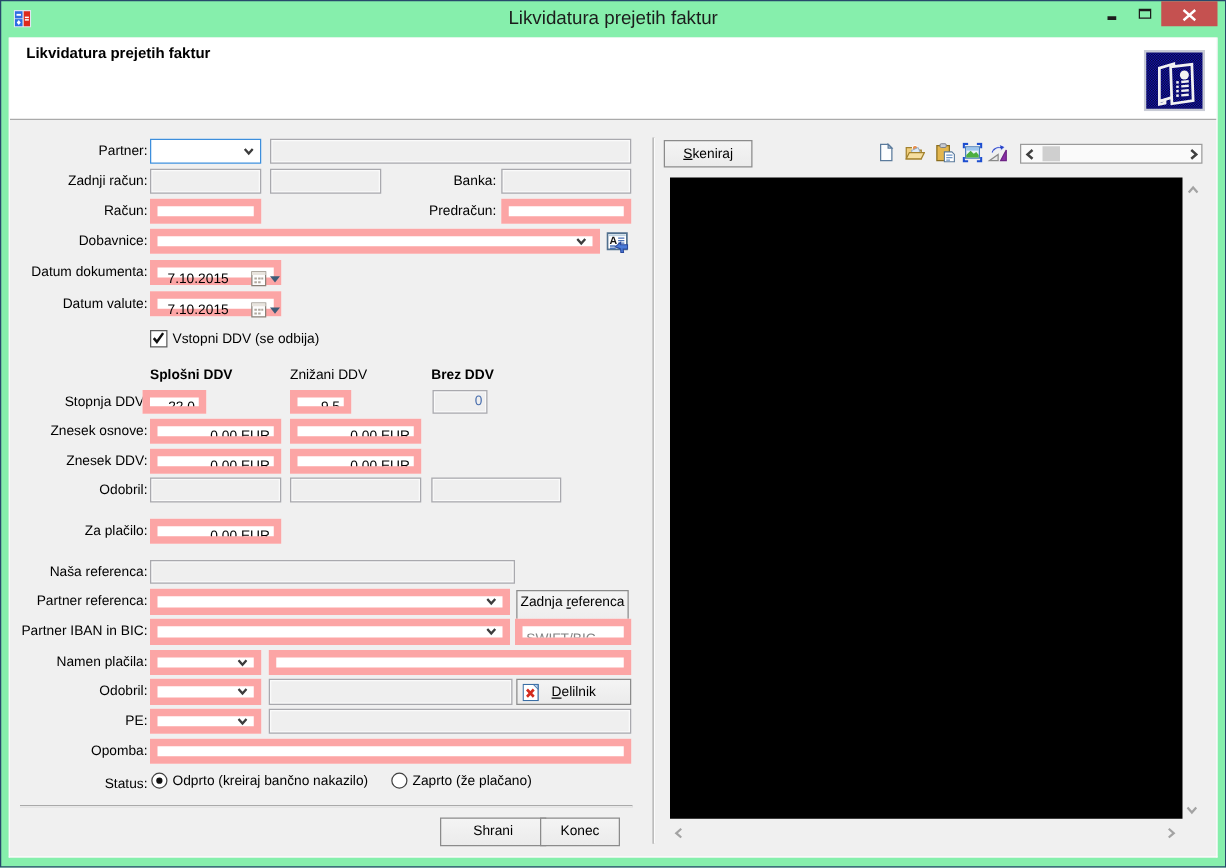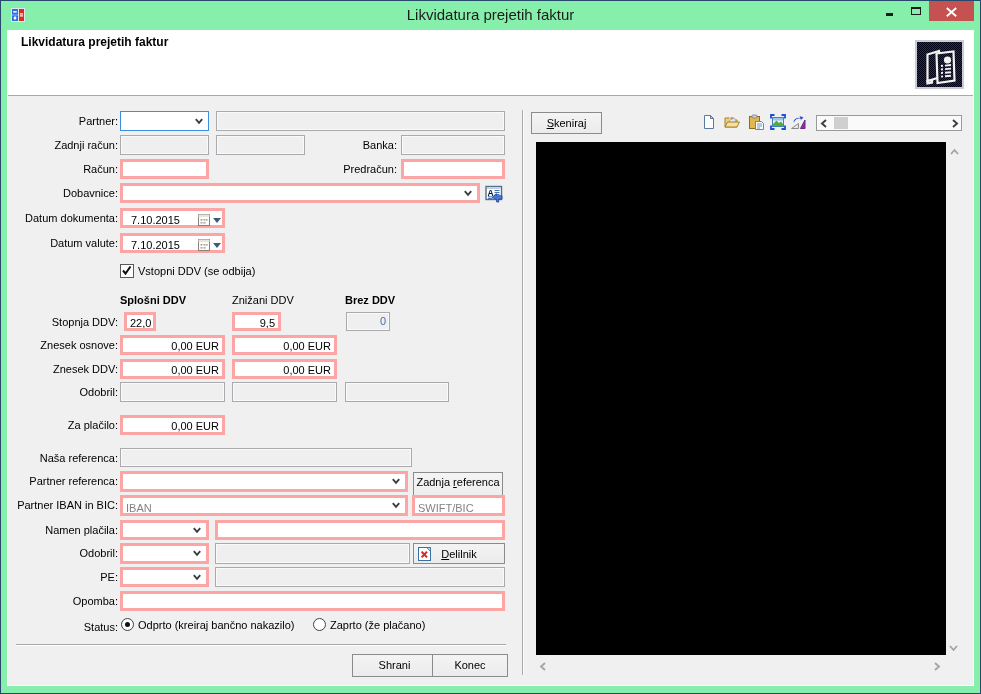--- a/index.html
+++ b/index.html
@@ -3,21 +3,21 @@
 <meta charset="utf-8">
 <style>
 html,body{margin:0;padding:0}
 #win{position:relative;width:981px;height:694px;background:#86efac;font-family:"Liberation Sans",sans-serif;font-size:11px;overflow:hidden;box-shadow:inset 0 0 0 1px #27496b}
 #content{position:absolute;left:7px;top:30px;width:965px;height:655px;background:#f0f0f0;border-left:1px solid #fbfbfb;border-right:1px solid #fbfbfb;border-bottom:1px solid #fbfbfb}
 #hdr{position:absolute;left:8px;top:30px;width:965px;height:65px;background:#fff;border-bottom:1px solid #aaa}
 .abs{position:absolute}
 #title{position:absolute;left:0;top:6px;width:981px;text-align:center;font-size:15px;color:#1c1c1c}
 #closebtn{position:absolute;left:929px;top:1px;width:45px;height:20px;background:#c55150}
 .lbl{position:absolute;left:2px;width:116px;text-align:right;color:#000;line-height:20px;white-space:nowrap}
-.tb{position:absolute;background:#fff;border:3px solid #fca5a5;box-sizing:border-box}
+.tb{position:absolute;background:#fff;border:6px solid #fca5a5;box-sizing:border-box}
 .dis{background:#efefef;border:1px solid #a9a9ae;box-shadow:inset 0 0 0 1px #fafafa}
 .txt{font-size:11px;line-height:17px;padding:0 3px;white-space:nowrap;overflow:hidden}
 .rt{text-align:right}
 .combo .chev{position:absolute;right:5px;top:50%;margin-top:-3.5px}
 .btn{position:absolute;background:linear-gradient(#f4f4f4,#ebebeb);border:1px solid #8b8b8b;box-sizing:border-box;text-align:center;color:#000}
 .chev2{stroke:#3c3c3c;stroke-width:1.9;fill:none}
 .gchev{stroke:#a3a3a3;stroke-width:1.8;fill:none}
 u{text-decoration:underline}
 </style>
 </head>
@@ -152,21 +152,21 @@
     <svg width="12" height="12" viewBox="0 0 12 12">
         <path d="M2 5.5 L4.5 8.5 L9.5 1.5" stroke="#111" stroke-width="2" fill="none"></path>
       </svg>
   </div>
   <div class="abs" style="left:138px;top:265px">Vstopni DDV (se odbija)</div>
 
   <div class="abs" style="left:120px;top:294px;font-weight:bold">Splošni DDV</div>
   <div class="abs" style="left:232px;top:294px;font-weight:normal">Znižani DDV</div>
   <div class="abs" style="left:345px;top:294px;font-weight:bold">Brez DDV</div>
   <div class="lbl" style="top:312px">Stopnja DDV:</div>
-  <div class="tb txt rt" style="left:124px;top:312px;width:32px;height:19px">22,0</div>
+  <div class="tb txt rt" style="left:114px;top:312px;width:51px;height:19px">22,0</div>
   <div class="tb txt rt" style="left:232px;top:312px;width:49px;height:19px">9,5</div>
   <div class="tb dis txt rt" style="left:346px;top:312px;width:44px;height:19px;color:#4a6fae">0</div>
   <div class="lbl" style="top:335px">Znesek osnove:</div>
   <div class="tb txt rt" style="left:120px;top:335px;width:105px;height:20px">0,00 EUR</div>
   <div class="tb txt rt" style="left:232px;top:335px;width:105px;height:20px">0,00 EUR</div>
   <div class="lbl" style="top:359px">Znesek DDV:</div>
   <div class="tb txt rt" style="left:120px;top:359px;width:105px;height:20px">0,00 EUR</div>
   <div class="tb txt rt" style="left:232px;top:359px;width:105px;height:20px">0,00 EUR</div>
   <div class="lbl" style="top:382px">Odobril:</div>
   <div class="tb dis" style="left:120px;top:382px;width:105px;height:20px"></div>
@@ -179,21 +179,20 @@
   <div class="tb dis" style="left:120px;top:448px;width:292px;height:19px"></div>
   <div class="lbl" style="top:471px">Partner referenca:</div>
   <div class="tb combo" style="left:120px;top:471px;width:288px;height:21px">
     <svg class="chev" width="8" height="7" viewBox="0 0 8 7">
         <path class="chev2" d="M0.8 1.2 L4 4.8 L7.2 1.2"></path>
       </svg>
   </div>
   <div class="btn" style="left:413px;top:472px;width:90px;height:36px;line-height:19px">Zadnja <u>r</u>eferenca</div>
   <div class="lbl" style="top:495px">Partner IBAN in BIC:</div>
   <div class="tb combo" style="left:120px;top:495px;width:288px;height:21px">
-    <div class="txt" style="padding-top:2px;color:#838383">IBAN</div>
     <svg class="chev" width="8" height="7" viewBox="0 0 8 7">
         <path class="chev2" d="M0.8 1.2 L4 4.8 L7.2 1.2"></path>
       </svg>
   </div>
   <div class="tb txt" style="left:412px;top:495px;width:93px;height:21px;color:#838383;padding-top:2px">SWIFT/BIC</div>
 
   <div class="lbl" style="top:520px">Namen plačila:</div>
   <div class="tb combo" style="left:120px;top:520px;width:89px;height:20px">
     <svg class="chev" width="8" height="7" viewBox="0 0 8 7">
         <path class="chev2" d="M0.8 1.2 L4 4.8 L7.2 1.2"></path>
@@ -230,21 +229,21 @@
   <div class="lbl" style="top:617px">Status:</div>
   <div class="abs" style="left:121px;top:618px;width:13px;height:13px;border:1px solid #424242;border-radius:50%;background:#fff;box-sizing:border-box">
     <div class="abs" style="left:3px;top:3px;width:5px;height:5px;border-radius:50%;background:#111"></div>
   </div>
   <div class="abs" style="left:138px;top:619px">Odprto (kreiraj bančno nakazilo)</div>
   <div class="abs" style="left:313px;top:618px;width:13px;height:13px;border:1px solid #424242;border-radius:50%;background:#fff;box-sizing:border-box"></div>
   <div class="abs" style="left:330px;top:619px">Zaprto (že plačano)</div>
 
   <div class="abs" style="left:16px;top:644px;width:490px;height:1px;background:#a9a9a9;border-bottom:1px solid #fdfdfd"></div>
   <div class="btn" style="left:352px;top:654px;width:85px;height:23px;line-height:21px">Shrani</div>
-  <div class="btn" style="left:432px;top:654px;width:76px;height:23px;line-height:21px">Konec</div>
+  <div class="btn" style="left:432px;top:654px;width:64px;height:23px;line-height:21px">Konec</div>
 
   <div class="abs" style="left:522px;top:110px;width:1px;height:565px;background:#a9a9a9;border-right:1px solid #fcfcfc"></div>
   <div class="btn" style="left:531px;top:112px;width:71px;height:22px;line-height:20px"><u>S</u>keniraj</div>
 
   <svg class="abs" style="left:701px;top:114px" width="16" height="16" viewBox="0 0 16 16">
     <path d="M3.5 1.5 L9.5 1.5 L12.5 4.5 L12.5 14.5 L3.5 14.5 Z" fill="#fcfdfe" stroke="#5b7b9c"></path>
     <path d="M9.5 1.5 L9.5 4.5 L12.5 4.5 Z" fill="#c6d4e2" stroke="#5b7b9c"></path>
   </svg>
   <svg class="abs" style="left:724px;top:114px" width="16" height="16" viewBox="0 0 16 16">
     <path d="M1 4 L6 4 L7 6 L13 6 L13 13 L1 13 Z" fill="#f0ce7c" stroke="#a3822e" stroke-width="1"></path>

